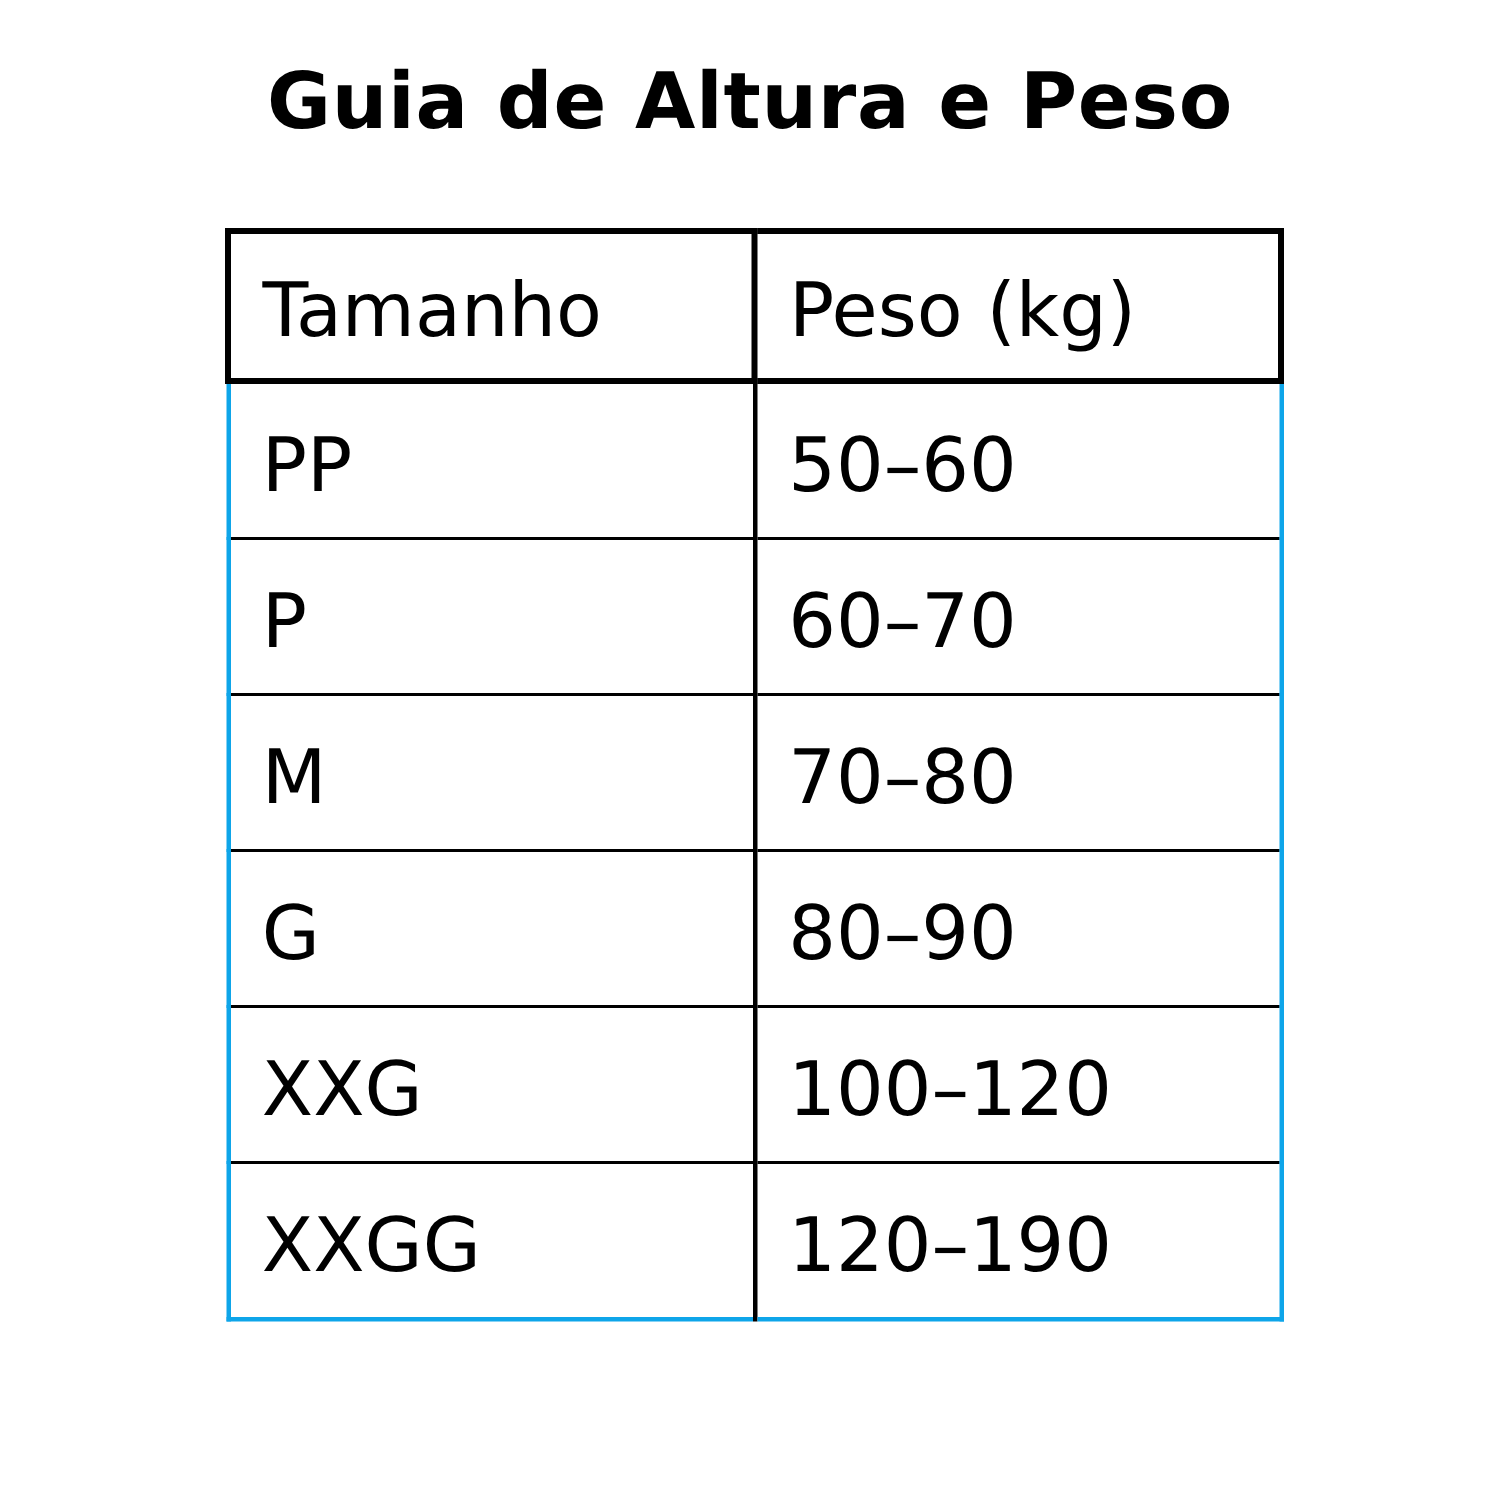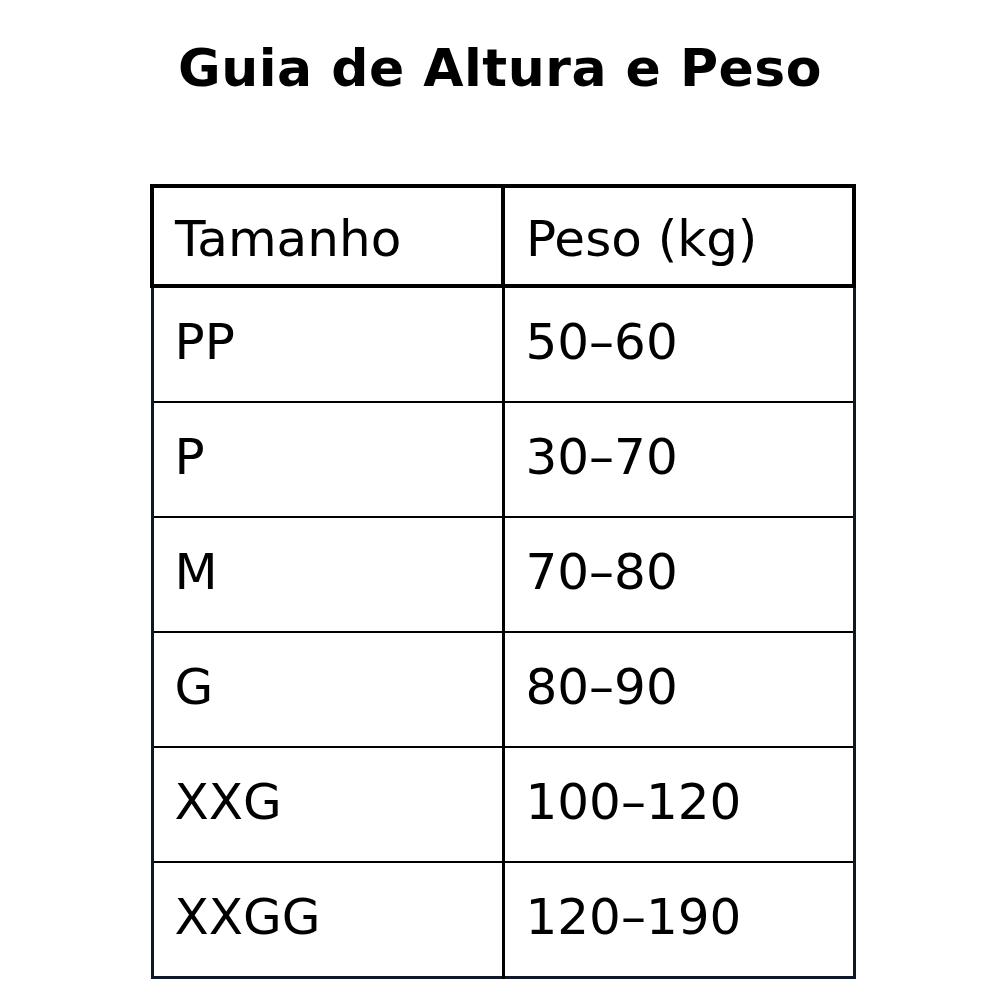--- a/index.html
+++ b/index.html
@@ -27,22 +27,21 @@
     color: #000000;
     letter-spacing: 0.5px;
   }
   table.size-table {
     position: absolute;
     left: 150px;
     top: 152px;
     width: 702px;
     table-layout: fixed;
     border-collapse: collapse;
-    border: 3px solid #0f172a;
-    margin-top: 32px;
+    border: 3px solid #0ea5e9;
   }
   table.size-table col {
     width: 351px;
   }
   table.size-table th {
     border: 4px solid #000000;
     height: 90px;
     font-size: 50px;
     font-weight: normal;
     text-align: left;
@@ -51,21 +50,21 @@
     white-space: nowrap;
     overflow: hidden;
   }
   table.size-table td {
     border: 2px solid #000000;
     height: 95px;
     font-size: 50px;
     font-weight: normal;
     text-align: left;
     vertical-align: middle;
-    padding: 6px 0 12px 21px;
+    padding: 6px 0 1px 21px;
     white-space: nowrap;
     overflow: hidden;
   }
   table.size-table td:first-child {
     border-right-width: 3px;
   }
 </style>
 </head>
 <body>
 
@@ -82,21 +81,21 @@
       <th>Peso (kg)</th>
     </tr>
   </thead>
   <tbody>
       <tr>
         <td>PP</td>
         <td>50–60</td>
       </tr>
       <tr>
         <td>P</td>
-        <td>30–70</td>
+        <td>60–70</td>
       </tr>
       <tr>
         <td>M</td>
         <td>70–80</td>
       </tr>
       <tr>
         <td>G</td>
         <td>80–90</td>
       </tr>
       <tr>

